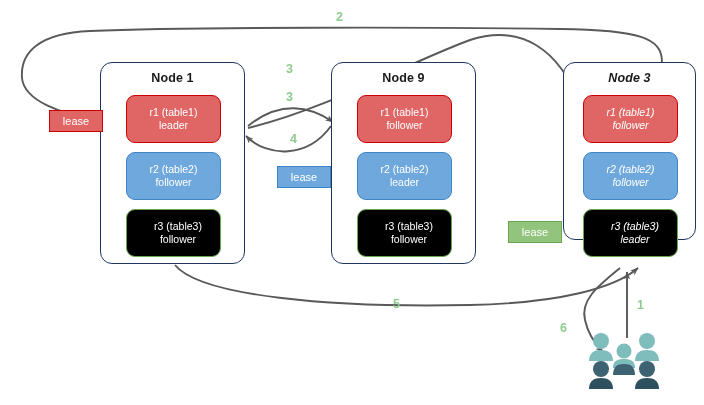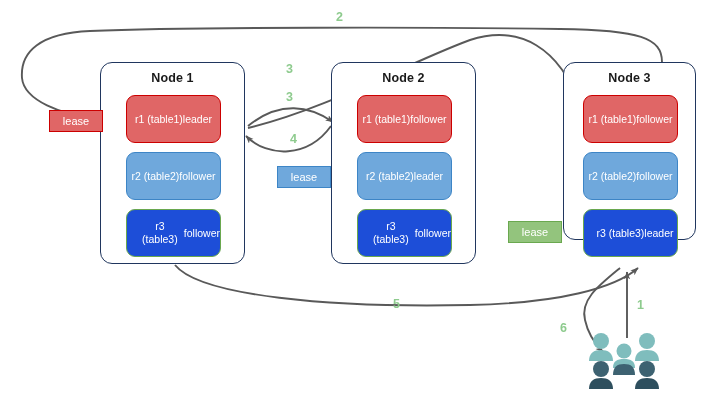--- a/index.html
+++ b/index.html
@@ -8,25 +8,25 @@
   #stage{position:relative;width:704px;height:405px;background:#fff;}
 
   svg.layer{position:absolute;left:0;top:0;width:704px;height:405px;pointer-events:none;}
 
   .node{position:absolute;box-sizing:border-box;border:1.6px solid #20365e;
         border-radius:12px;background:#ffffff;}
   .node-title{position:absolute;left:0;right:0;top:8px;text-align:center;
         font-size:12.5px;font-weight:bold;color:#1a1a1a;letter-spacing:.1px;}
 
   .replica{position:absolute;box-sizing:border-box;border-radius:9px;
-        display:flex;align-items:center;justify-content:center;
+        display:flex;flex-direction:column;align-items:center;justify-content:center;
         font-size:10.5px;line-height:13px;color:#ffffff;text-align:center;}
   .rep-red{background:#e06666;border:1.6px solid #cc0000;}
   .rep-blue{background:#6fa8dc;border:1.6px solid #3d85c6;text-align:center;}
-  .rep-green{background:#1d4ed8;border:1.6px solid #6aa84f;padding-left:9px;}
+  .rep-green{background:#000000;border:1.6px solid #6aa84f;padding-left:9px;}
 
   .lease{position:absolute;box-sizing:border-box;border-radius:0;
         display:flex;align-items:center;justify-content:center;
         font-size:11px;color:#ffffff;}
   .lease-red{background:#e06666;border:1.6px solid #cc0000;}
   .lease-blue{background:#6fa8dc;border:1.6px solid #3d85c6;}
   .lease-green{background:#93c47d;border:1.6px solid #6aa84f;}
 
   .step{position:absolute;font-size:12.5px;font-weight:bold;color:#8ecb8e;}
 
@@ -75,36 +75,36 @@
       <span>r2 (table2)</span>
       <span>follower</span>
     </div>
     <div class="replica rep-green" style="left:25px;top:146px;width:95px;height:48px;">
       <span>r3 (table3)</span>
       <span>follower</span>
     </div>
   </div>
 
   <div class="node" style="left:331px;top:62px;width:145px;height:202px;">
-    <div class="node-title">Node 2</div>
+    <div class="node-title">Node 9</div>
     <div class="replica rep-red" style="left:25px;top:32px;width:95px;height:48px;">
       <span>r1 (table1)</span>
       <span>follower</span>
     </div>
     <div class="replica rep-blue" style="left:25px;top:89px;width:95px;height:48px;">
       <span>r2 (table2)</span>
       <span>leader</span>
     </div>
     <div class="replica rep-green" style="left:25px;top:146px;width:95px;height:48px;">
       <span>r3 (table3)</span>
       <span>follower</span>
     </div>
   </div>
 
-  <div class="node" style="left:563px;top:62px;width:133px;height:178px;">
+  <div class="node" style="left:563px;top:62px;width:133px;height:178px;font-style:italic;">
     <div class="node-title">Node 3</div>
     <div class="replica rep-red" style="left:19px;top:32px;width:95px;height:48px;">
       <span>r1 (table1)</span>
       <span>follower</span>
     </div>
     <div class="replica rep-blue" style="left:19px;top:89px;width:95px;height:48px;">
       <span>r2 (table2)</span>
       <span>follower</span>
     </div>
     <div class="replica rep-green" style="left:19px;top:146px;width:95px;height:48px;">

